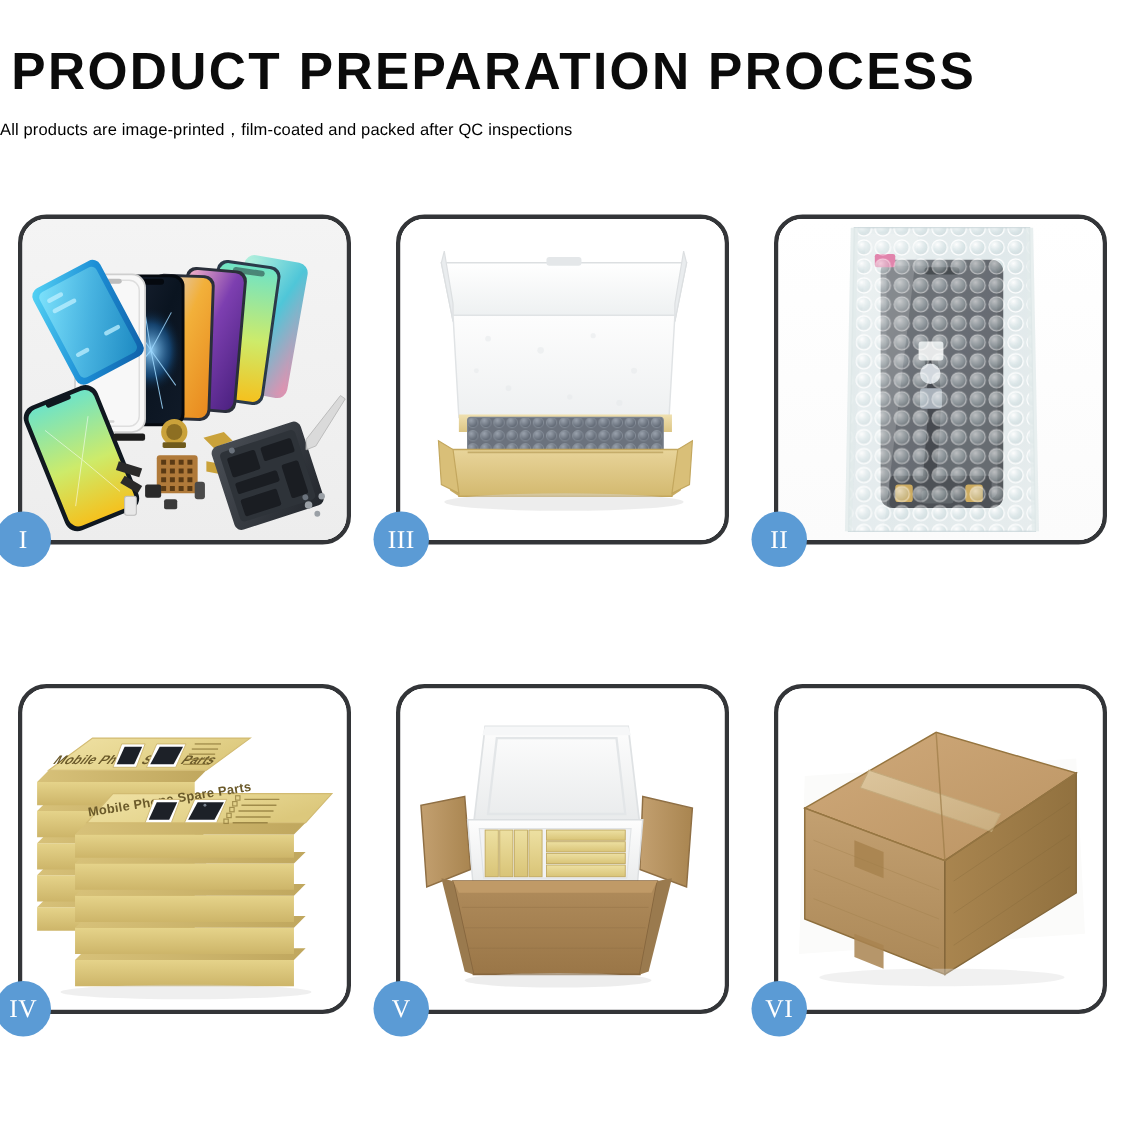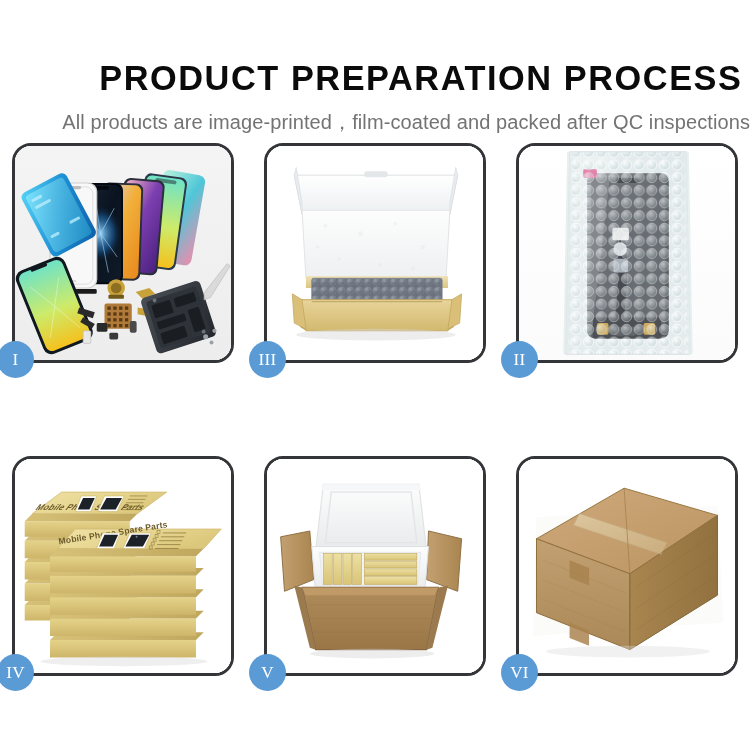--- a/index.html
+++ b/index.html
@@ -10,39 +10,38 @@
   body {
     width: 750px;
     height: 750px;
     overflow: hidden;
     font-family: "Liberation Sans", sans-serif;
     position: relative;
   }
 
   
   .header {
-    text-align: right;
+    text-align: left;
     padding-top: 30px;
-    margin-top: 30px;
   }
   .page-title {
     font-family: "Liberation Sans", sans-serif;
     font-size: 35px;
     font-weight: 700;
     letter-spacing: 1.6px;
     color: #0b0b0b;
     line-height: 1.05;
     transform: scaleX(0.98);
     white-space: nowrap;
   }
   .page-subtitle {
     font-family: "Liberation Sans", sans-serif;
-    font-size: 20px;
+    font-size: 11px;
     font-weight: 400;
-    color: #737373;
+    color: #000000;
     margin-top: 12px;
     letter-spacing: 0.1px;
     white-space: nowrap;
   }
 
   
   .grid {
     position: absolute;
     left: 12px;
     top: 143px;

